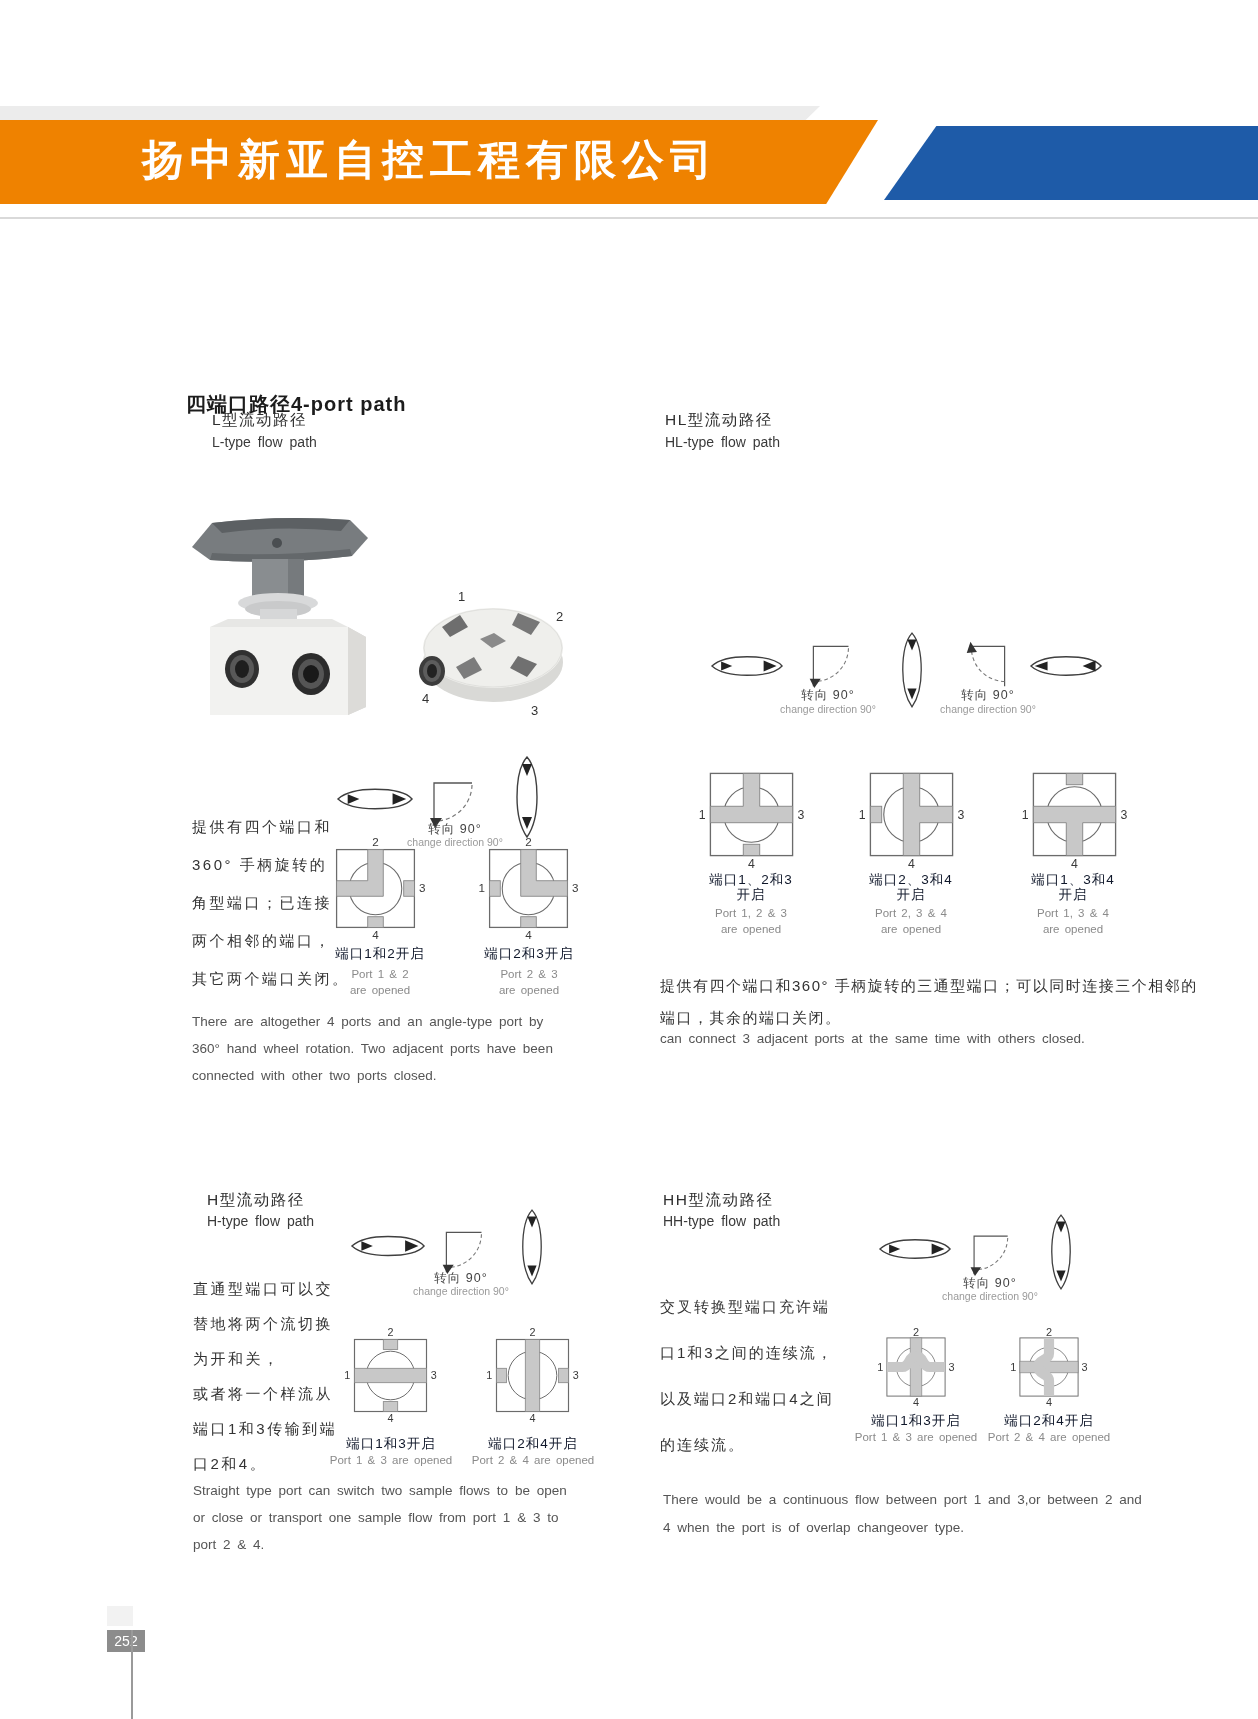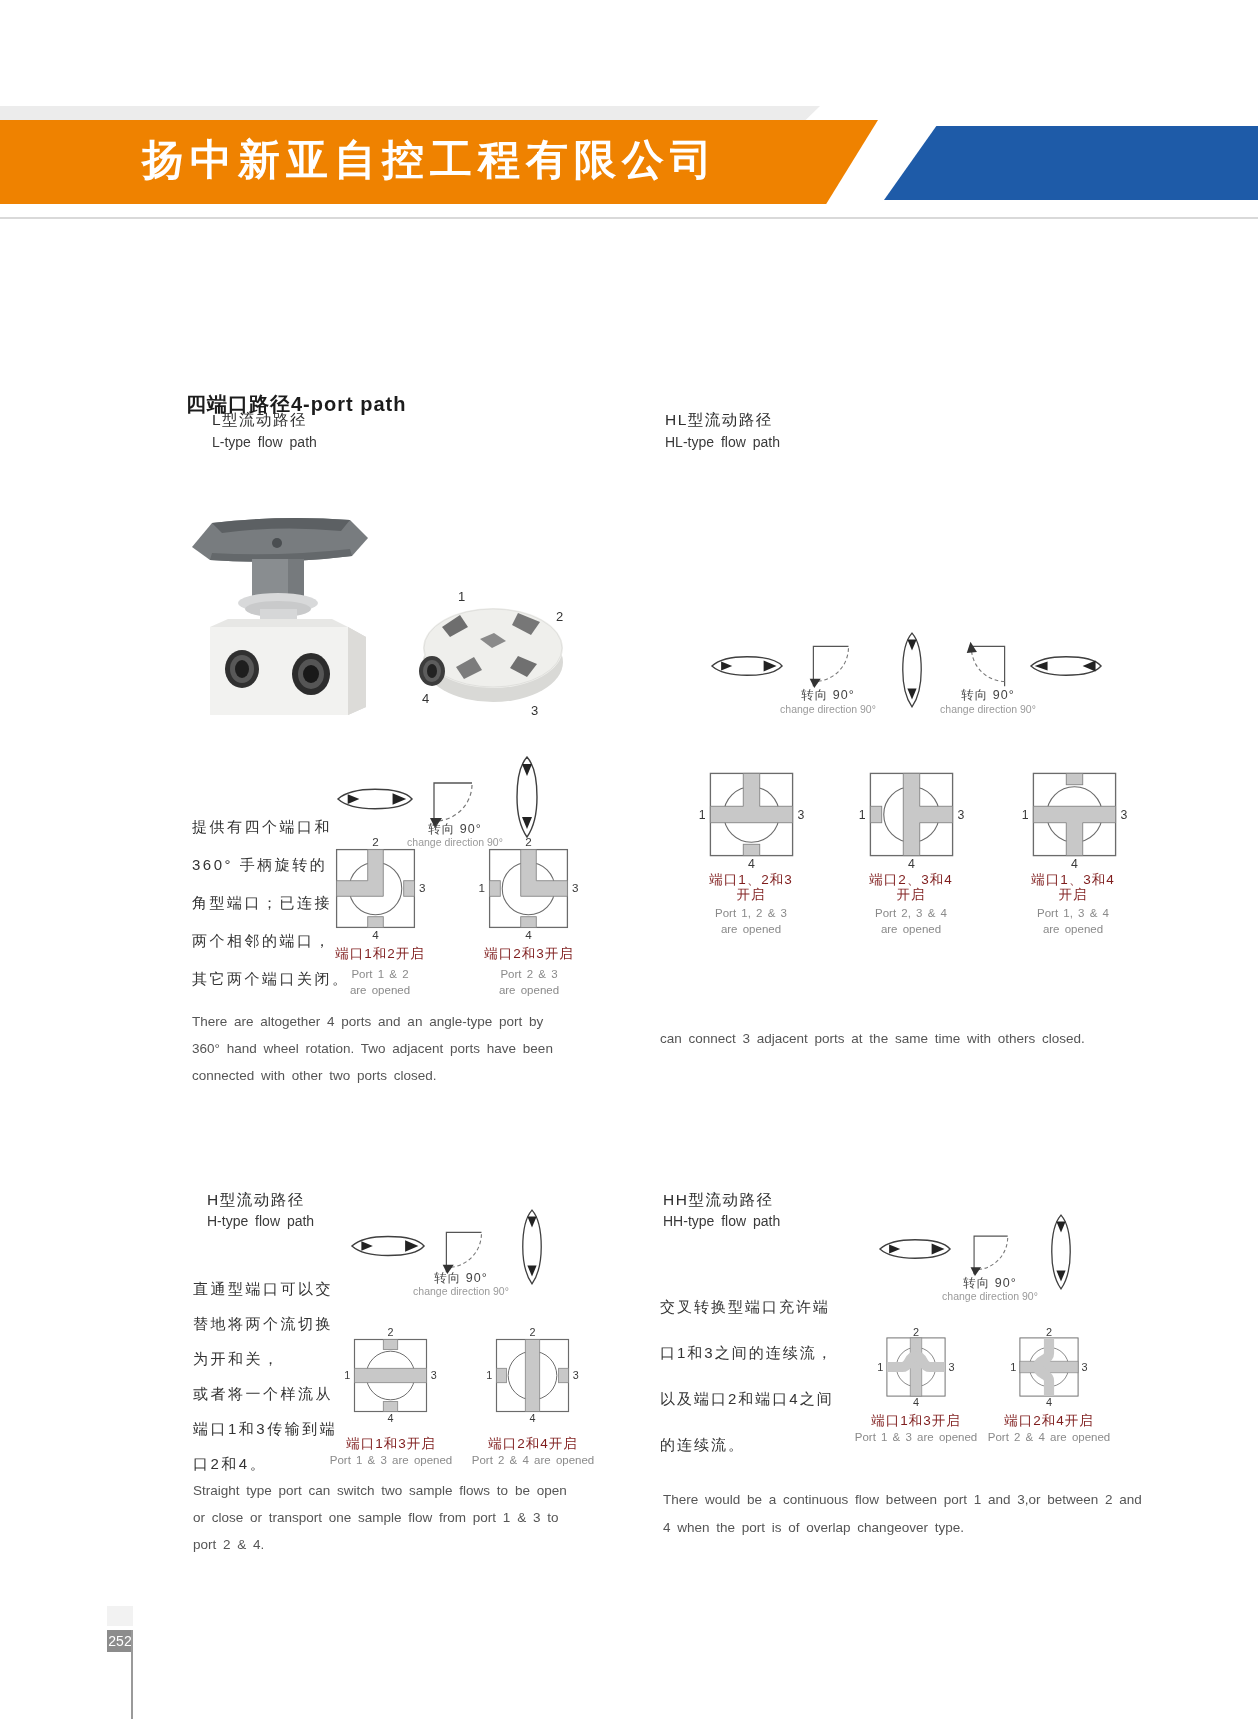--- a/index.html
+++ b/index.html
@@ -8,30 +8,30 @@
   .abs{position:absolute;}
   .company-cn{font-size:42px;font-weight:bold;color:#ffffff;letter-spacing:6px;white-space:nowrap;}
   .company-en{font-size:19px;font-weight:600;color:#8f8f8f;letter-spacing:0.5px;white-space:nowrap;}
   .main-title{font-size:20px;font-weight:bold;color:#1c1c1c;letter-spacing:1px;white-space:nowrap;}
   .sub-cn{font-size:15.5px;color:#2e2e2e;letter-spacing:1.5px;white-space:nowrap;}
   .sub-en{font-size:14px;color:#3a3a3a;word-spacing:3px;white-space:nowrap;}
   .cn15{font-size:15px;color:#333;letter-spacing:2.5px;white-space:nowrap;line-height:38px;}
   .cnp{font-size:15px;color:#333;letter-spacing:1.5px;white-space:nowrap;}
   .en13{font-size:13.5px;color:#555;word-spacing:3px;white-space:nowrap;}
   .cap{width:160px;text-align:center;}
-  .cap .c{font-size:13.5px;color:#7f1d1d;letter-spacing:1px;line-height:15px;}
+  .cap .c{font-size:13.5px;color:#0f172a;letter-spacing:1px;line-height:15px;}
   .cap .e{font-size:11.5px;color:#8a8a8a;word-spacing:2px;line-height:14px;margin-top:2px;}
   .rot-cn{font-size:12.5px;color:#444;text-align:center;letter-spacing:1px;}
   .rot-en{font-size:10.5px;color:#9a9a9a;text-align:center;white-space:nowrap;}
   .pnum{font-size:12px;fill:#3a3a3a;text-anchor:middle;font-family:inherit;}
   .pnum-big{font-size:15px;fill:#3a3a3a;text-anchor:middle;font-family:inherit;}
   .arm{fill:#c8c8c8;stroke:#858585;stroke-width:0.9;}
   .stub{fill:#c8c8c8;stroke:#858585;stroke-width:0.9;}
   .spath{fill:none;stroke:#c8c8c8;stroke-width:14;}
-  .pagenum{background:#8c8c8c;color:#fff;font-size:14px;width:26px;height:22px;
+  .pagenum{background:#8c8c8c;color:#fff;font-size:14px;width:38px;height:22px;
            display:flex;align-items:center;justify-content:center;}
   .prodnum{font-size:13px;color:#333;}
 </style>
 </head>
 <body>
 
 <div class="page">
 
   <svg width="0" height="0" style="position:absolute" aria-hidden="true">
     <defs>
@@ -230,20 +230,24 @@
     <div class="e" style="margin-top:4px;">Port 2, 3 &amp; 4</div>
     <div class="e">are opened</div>
   </div>
   <div class="abs cap" style="left:993px;top:872px;">
     <div class="c">端口1、3和4</div>
     <div class="c">开启</div>
     <div class="e" style="margin-top:4px;">Port 1, 3 &amp; 4</div>
     <div class="e">are opened</div>
   </div>
 
+  <div class="abs cnp" style="left:660px;top:970px;line-height:32px;">
+    <div>提供有四个端口和360° 手柄旋转的三通型端口；可以同时连接三个相邻的</div>
+    <div>端口，其余的端口关闭。</div>
+  </div>
   <div class="abs en13" style="left:660px;top:1026px;line-height:25px;">
     <div>can connect 3 adjacent ports at the same time with others closed.</div>
   </div>
 
   <div class="abs sub-cn" style="left:207px;top:1190px;">H型流动路径</div>
   <div class="abs sub-en" style="left:207px;top:1213px;">H-type flow path</div>
 
   <svg class="abs" style="left:350px;top:1233px;" width="76" height="26" viewBox="0 0 80 26">
       <use href="#handle-h"></use>
     </svg>

